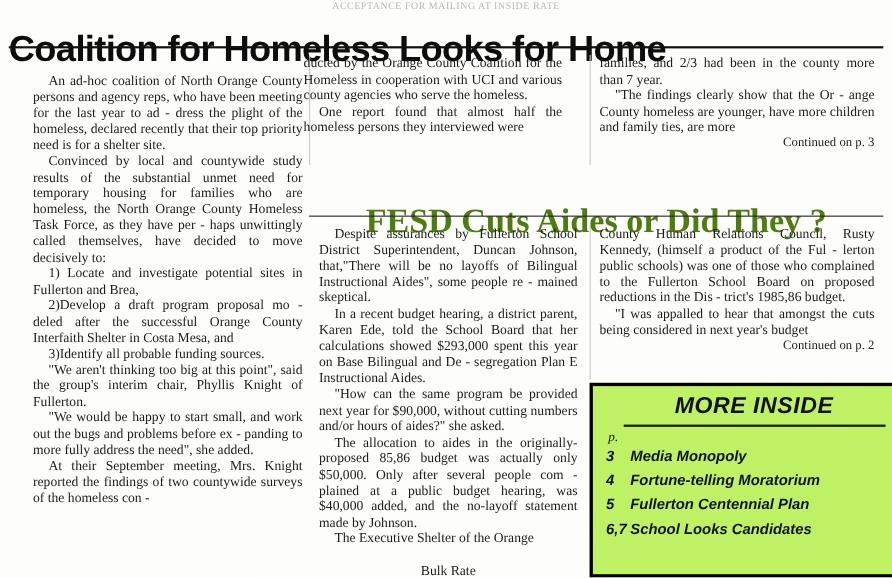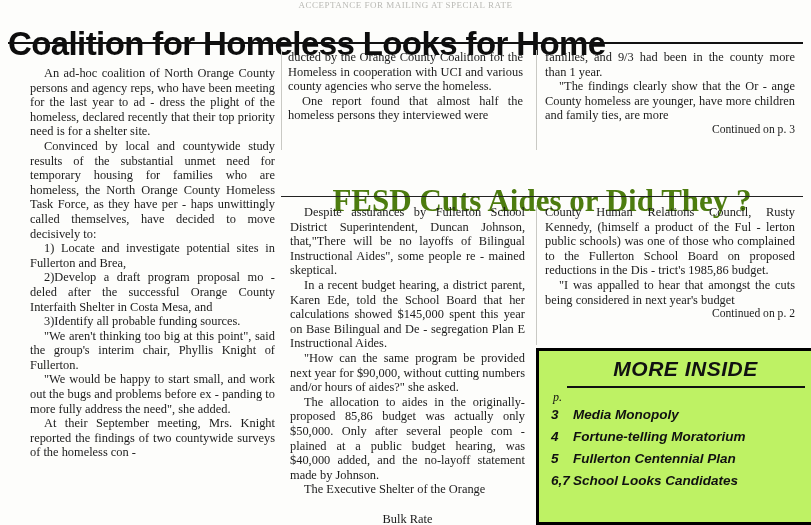--- a/index.html
+++ b/index.html
@@ -68,21 +68,21 @@
     color: #1b1b1b;
   }
   .col p {
     margin: 0 0 0 0;
     text-indent: 14px;
   }
   .col p.noindent { text-indent: 0; }
   .col p + p { margin-top: 0px; }
 
   #col1 { top: 66px; left: 30px; width: 245px; }
-  #col2 { top: 50px; left: 288px; width: 235px; }
+  #col2 { top: 50px; left: 276px; width: 235px; }
   #col3 { top: 50px; left: 545px; width: 250px; }
 
   .continued {
     text-align: right;
     font-size: 11.6px;
     font-style: normal;
     margin-top: 6px;
     text-indent: 0;
   }
 
@@ -184,21 +184,21 @@
     font-family: "Liberation Serif", serif;
     font-size: 12.4px;
     color: #1b1b1b;
   }
 </style>
 </head>
 <body>
 
 <div class="page">
 
-  <div class="top-ghost">ACCEPTANCE FOR MAILING AT SPECIAL RATE</div>
+  <div class="top-ghost">ACCEPTANCE FOR MAILING AT INSIDE RATE</div>
 
   <h1 class="headline-main">Coalition for Homeless Looks for Home</h1>
   <div class="rule-main"></div>
 
   <div class="vrule" style="top:50px; left:281px; height:100px;"></div>
   <div class="vrule" style="top:50px; left:536px; height:100px;"></div>
   <div class="vrule" style="top:205px; left:536px; height:140px;"></div>
 
   <div class="col" id="col1">
     <p>An ad-hoc coalition of North Orange County persons and agency reps, who have been meeting for the last year to ad - dress the plight of the homeless, declared recently that their top priority need is for a shelter site.</p>
@@ -210,31 +210,31 @@
     <p>"We would be happy to start small, and work out the bugs and problems before ex - panding to more fully address the need", she added.</p>
     <p>At their September meeting, Mrs. Knight reported the findings of two countywide surveys of the homeless con -</p>
   </div>
 
   <div class="col" id="col2">
     <p class="noindent">ducted by the Orange County Coalition for the Homeless in cooperation with UCI and various county agencies who serve the homeless.</p>
     <p>One report found that almost half the homeless persons they interviewed were</p>
   </div>
 
   <div class="col" id="col3">
-    <p class="noindent">families, and 9/3 had been in the county more than 1 year.</p>
+    <p class="noindent">families, and 2/3 had been in the county more than 7 year.</p>
     <p>"The findings clearly show that the Or - ange County homeless are younger, have more children and family ties, are more</p>
     <p class="continued">Continued on p. 3</p>
   </div>
 
   <h2 class="headline-two">FESD Cuts Aides or Did They ?</h2>
   <div class="rule-two"></div>
 
   <div class="col" id="col2b">
     <p>Despite assurances by Fullerton School District Superintendent, Duncan Johnson, that,"There will be no layoffs of Bilingual Instructional Aides", some people re - mained skeptical.</p>
-    <p>In a recent budget hearing, a district parent, Karen Ede, told the School Board that her calculations showed $145,000 spent this year on Base Bilingual and De - segregation Plan E Instructional Aides.</p>
+    <p>In a recent budget hearing, a district parent, Karen Ede, told the School Board that her calculations showed $293,000 spent this year on Base Bilingual and De - segregation Plan E Instructional Aides.</p>
     <p>"How can the same program be provided next year for $90,000, without cutting numbers and/or hours of aides?" she asked.</p>
     <p>The allocation to aides in the originally- proposed 85,86 budget was actually only $50,000. Only after several people com - plained at a public budget hearing, was $40,000 added, and the no-layoff statement made by Johnson.</p>
     <p>The Executive Shelter of the Orange</p>
   </div>
 
   <div class="col" id="col3b">
     <p class="noindent">County Human Relations Council, Rusty Kennedy, (himself a product of the Ful - lerton public schools) was one of those who complained to the Fullerton School Board on proposed reductions in the Dis - trict's 1985,86 budget.</p>
     <p>"I was appalled to hear that amongst the cuts being considered in next year's budget</p>
     <p class="continued">Continued on p. 2</p>
   </div>

